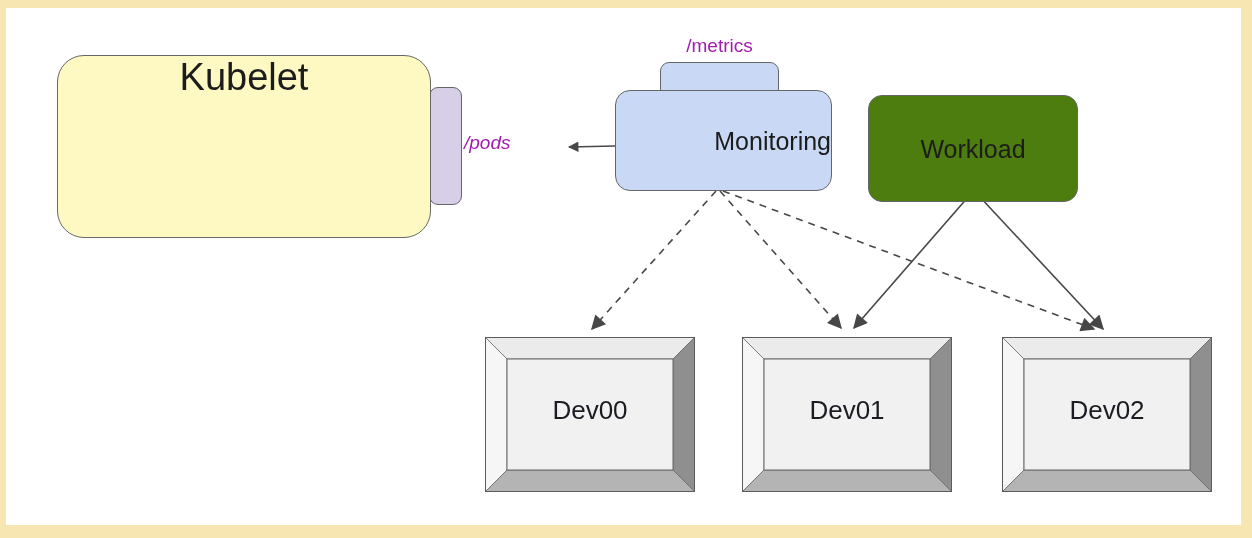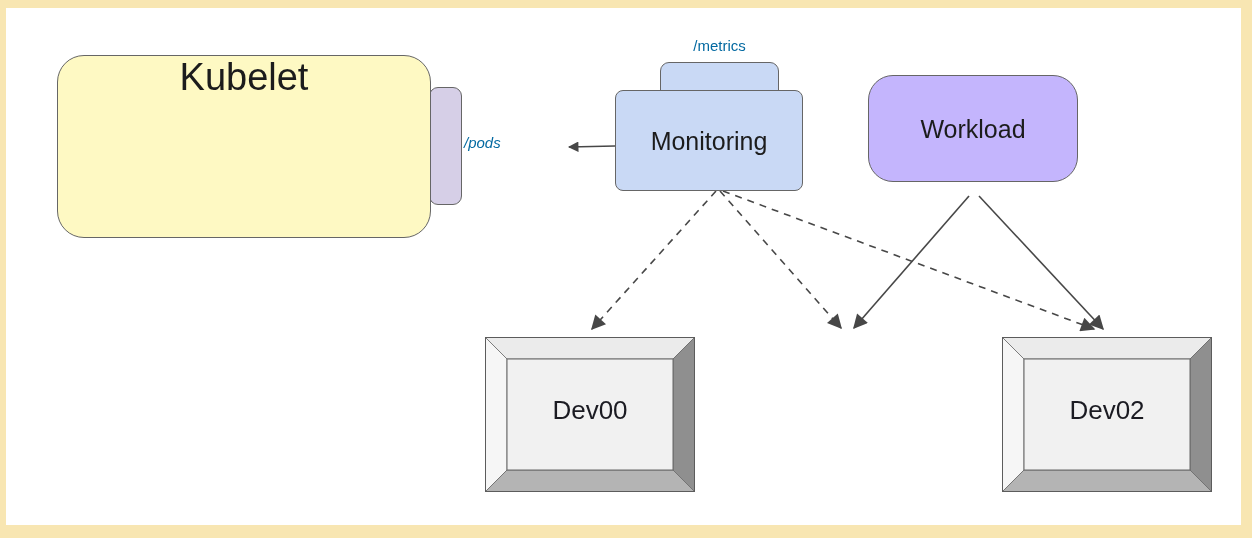--- a/index.html
+++ b/index.html
@@ -46,38 +46,39 @@
     font-size: 38px;
     align-items: flex-start;
     z-index: 3;
   }
   .metrics-tab {
     left: 660px; top: 62px; width: 119px; height: 42px;
     background: #c9d9f5; border: 1.5px solid #666666; border-radius: 9px;
     z-index: 2;
   }
   .daemonset-box {
-    left: 615px; top: 90px; width: 188px; height: 101px;
-    background: #c9d9f5; border: 1.5px solid #666666; border-radius: 8px;
+    left: 615px; top: 90px; width: 217px; height: 101px;
+    background: #c9d9f5; border: 1.5px solid #666666; border-radius: 15px;
     font-size: 25px; line-height: 38px;
     z-index: 3;
+    justify-content: flex-end;
   }
   .workload-box {
-    left: 868px; top: 75px; width: 210px; height: 107px;
-    background: #c4b5fd; border: 1.5px solid #666666; border-radius: 25px;
+    left: 868px; top: 95px; width: 210px; height: 107px;
+    background: #4d7c0f; border: 1.5px solid #666666; border-radius: 14px;
     font-size: 25px; line-height: 38px;
     z-index: 3;
   }
   .endpoint-label {
     position: absolute;
-    font-size: 15px;
+    font-size: 19px;
     line-height: 24px;
     white-space: nowrap;
     z-index: 4;
-    color: #0369a1;
+    color: #a21caf;
   }
   .metrics-label { left: 660px; top: 34px; width: 119px; text-align: center; }
   .pods-label { left: 464px; top: 131px; width: 62px; text-align: left; font-style: italic; }
   .device {
     position: absolute;
     width: 210px; height: 155px;
     top: 337px;
     z-index: 2;
   }
   .device svg { position: absolute; left: 0; top: 0; }
@@ -144,20 +145,31 @@
       <polygon points="0,0 210,0 188,22 22,22" fill="#ebebeb" stroke="#6b6b6b" stroke-width="0.8"></polygon>
       <polygon points="0,0 22,22 22,133 0,155" fill="#f6f6f6" stroke="#6b6b6b" stroke-width="0.8"></polygon>
       <polygon points="210,0 210,155 188,133 188,22" fill="#8f8f8f" stroke="#6b6b6b" stroke-width="0.8"></polygon>
       <polygon points="0,155 22,133 188,133 210,155" fill="#b4b4b4" stroke="#6b6b6b" stroke-width="0.8"></polygon>
       <rect x="22" y="22" width="166" height="111" fill="#f1f1f1" stroke="#666666" stroke-width="1"></rect>
       <rect x="0.5" y="0.5" width="209" height="154" fill="none" stroke="#5c5c5c" stroke-width="1"></rect>
     </svg>
     <div class="device-label">Dev00</div>
   </div>
 
+  <div class="device dev1">
+    <svg width="210" height="155" viewBox="0 0 210 155">
+      <polygon points="0,0 210,0 188,22 22,22" fill="#ebebeb" stroke="#6b6b6b" stroke-width="0.8"></polygon>
+      <polygon points="0,0 22,22 22,133 0,155" fill="#f6f6f6" stroke="#6b6b6b" stroke-width="0.8"></polygon>
+      <polygon points="210,0 210,155 188,133 188,22" fill="#8f8f8f" stroke="#6b6b6b" stroke-width="0.8"></polygon>
+      <polygon points="0,155 22,133 188,133 210,155" fill="#b4b4b4" stroke="#6b6b6b" stroke-width="0.8"></polygon>
+      <rect x="22" y="22" width="166" height="111" fill="#f1f1f1" stroke="#666666" stroke-width="1"></rect>
+      <rect x="0.5" y="0.5" width="209" height="154" fill="none" stroke="#5c5c5c" stroke-width="1"></rect>
+    </svg>
+    <div class="device-label">Dev01</div>
+  </div>
 
   <div class="device dev2">
     <svg width="210" height="155" viewBox="0 0 210 155">
       <polygon points="0,0 210,0 188,22 22,22" fill="#ebebeb" stroke="#6b6b6b" stroke-width="0.8"></polygon>
       <polygon points="0,0 22,22 22,133 0,155" fill="#f6f6f6" stroke="#6b6b6b" stroke-width="0.8"></polygon>
       <polygon points="210,0 210,155 188,133 188,22" fill="#8f8f8f" stroke="#6b6b6b" stroke-width="0.8"></polygon>
       <polygon points="0,155 22,133 188,133 210,155" fill="#b4b4b4" stroke="#6b6b6b" stroke-width="0.8"></polygon>
       <rect x="22" y="22" width="166" height="111" fill="#f1f1f1" stroke="#666666" stroke-width="1"></rect>
       <rect x="0.5" y="0.5" width="209" height="154" fill="none" stroke="#5c5c5c" stroke-width="1"></rect>
     </svg>

